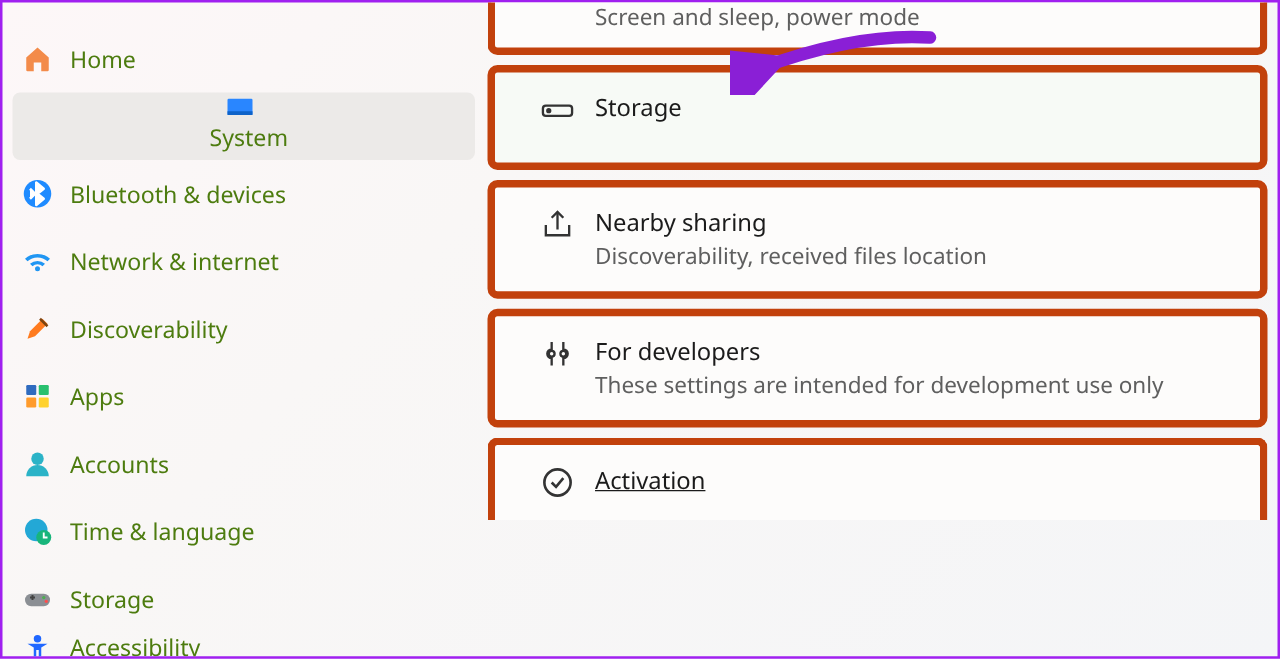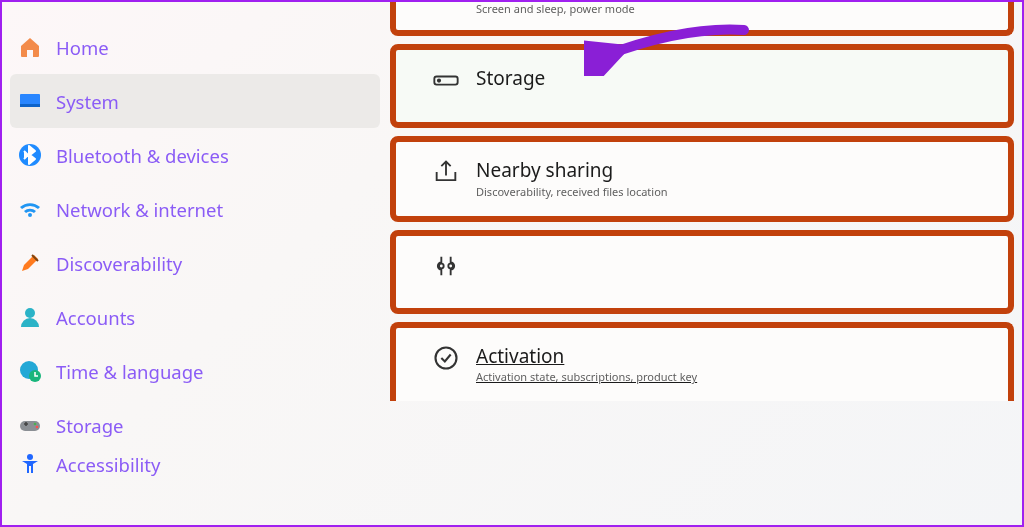--- a/index.html
+++ b/index.html
@@ -16,26 +16,27 @@
     padding: 18px 10px 0 8px;
     flex: none;
   }
   .nav-item {
     display: flex;
     align-items: center;
     height: 54px;
     padding-left: 8px;
     border-radius: 6px;
     font-size: 18.5px;
-    color: #8b5cf6;
+    color: #4d7c0f;
     cursor: pointer;
     text-align: right;
   }
   .nav-item.selected {
     background: #eceae8;
+    flex-direction: column;
   }
   .nav-icon {
     width: 38px;
     display: flex;
     align-items: center;
     justify-content: flex-start;
   }
   .nav-icon svg { width: 24px; height: 24px; }
   .main {
     flex: 1;
@@ -75,21 +76,21 @@
   .card-icon {
     width: 60px;
     display: flex;
     align-items: center;
     justify-content: center;
     flex: none;
   }
   .card-icon svg { width: 28px; height: 28px; stroke:#333; }
   .card-body { flex: 1; }
   .card-title { font-size: 19px; color:#1b1b1b; line-height:1.3; }
-  .card-desc  { font-size: 11px; color:#5f5f5f; line-height:1.35; margin-top:2px;}
+  .card-desc  { font-size: 18px; color:#5f5f5f; line-height:1.35; margin-top:2px;}
   .arrow {
     position: absolute;
     left: 584px;
     top: 16px;
     pointer-events: none;
   }
   
   .ic-home   { fill:#f38b4a; }
   .ic-system { fill:#2986ff; }
   .ic-bt     { fill:#ffffff; }
@@ -147,20 +148,31 @@
   <div class="nav-item">
     <span class="nav-icon">
       <svg viewBox="0 0 24 24">
           <path class="ic-pers" d="m4 20 2-6 10-10 4 4-10 10Z"></path>
           <path d="M14 4l6 6" stroke="#7d4410" stroke-width="2"></path>
         </svg>
     </span>
     <span>Discoverability</span>
   </div>
 
+  <div class="nav-item">
+    <span class="nav-icon">
+      <svg viewBox="0 0 24 24">
+          <rect class="ic-apps" x="3" y="3" width="8" height="8" rx="1"></rect>
+          <rect fill="#29c06e" x="13" y="3" width="8" height="8" rx="1"></rect>
+          <rect fill="#ff9b2b" x="3" y="13" width="8" height="8" rx="1"></rect>
+          <rect fill="#ffd22e" x="13" y="13" width="8" height="8" rx="1"></rect>
+        </svg>
+    </span>
+    <span>Apps</span>
+  </div>
 
   <div class="nav-item">
     <span class="nav-icon">
       <svg viewBox="0 0 24 24">
           <circle class="ic-acct" cx="12" cy="8" r="5"></circle>
           <path class="ic-acct" d="M3 22a9 9 0 0 1 18 0Z"></path>
         </svg>
     </span>
     <span>Accounts</span>
   </div>
@@ -237,32 +249,35 @@
 
   <div class="card">
     <span class="card-icon">
       <svg viewBox="0 0 24 24" fill="none" stroke-width="1.6">
           <path d="M8 4v5a3 3 0 0 0 0 6v5"></path>
           <path d="M16 4v5a3 3 0 0 1 0 6v5"></path>
           <circle cx="8" cy="12" r="2"></circle>
           <circle cx="16" cy="12" r="2"></circle>
         </svg>
     </span>
+    <div class="card-body">
+      <div class="card-title">For developers</div>
+      <div class="card-desc">These settings are intended for development use only</div>
+    </div>
   </div>
 
   <div class="card bottom-cut">
     <span class="card-icon">
       <svg viewBox="0 0 24 24" fill="none" stroke-width="1.8">
           <circle cx="12" cy="12" r="9"></circle>
           <path d="m8 12 3 3 5-6"></path>
         </svg>
     </span>
     <div class="card-body">
       <div class="card-title">Activation</div>
-      <div class="card-desc">Activation state, subscriptions, product key</div>
     </div>
   </div>
 </div>
 
 <svg class="arrow" width="170" height="60" viewBox="0 0 170 60">
   <defs>
     <marker id="ah" markerWidth="14" markerHeight="14" refX="3" refY="6" orient="auto">
       <path d="M12 0 0 6l12 6-3-6z" fill="#8a1fd6"></path>
     </marker>
   </defs>

